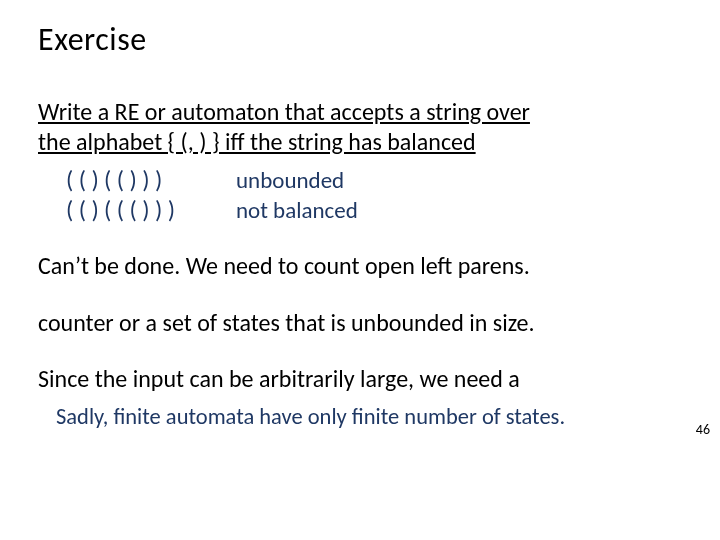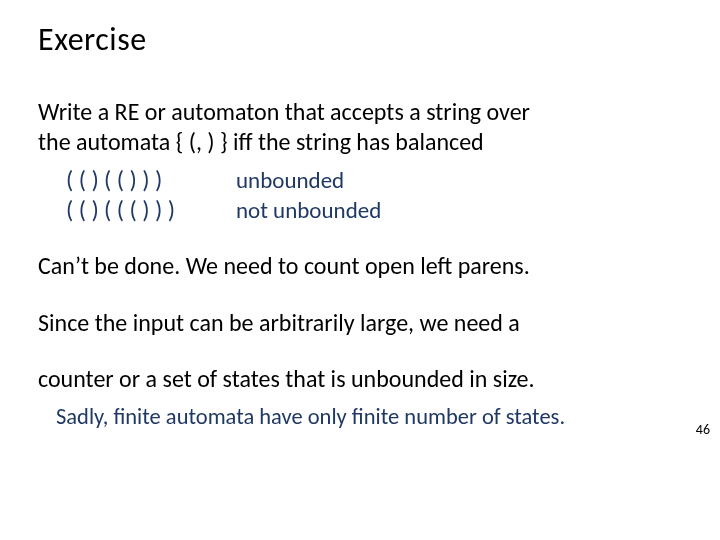--- a/index.html
+++ b/index.html
@@ -1,58 +1,58 @@
 <!DOCTYPE html>
 <html><head>
 <meta charset="utf-8">
 <style>
   * { margin: 0; padding: 0; box-sizing: border-box; }
   html, body { width: 720px; height: 540px; background: #fff; font-family: Calibri, "Segoe UI", Arial, sans-serif; color: #000; overflow: hidden; }
   .slide { position: relative; width: 720px; height: 448px; padding: 20px 38px 0 38px; }
   .title { font-size: 32px; font-weight: 400; margin-bottom: 38px; letter-spacing: 0.5px; }
   .body { font-size: 24px; line-height: 1.25; }
-  .para { margin-bottom: 6px; }
+  .para { margin-bottom: 6px; text-decoration: underline; }
   .examples { margin: 8px 0 18px 28px; }
   .ex-row { display: flex; align-items: baseline; }
   .ex-left { width: 170px; color: #1f3864; font-size: 24px; }
   .ex-right { color: #1f3864; font-size: 23px; }
   .answer { font-size: 24px; line-height: 1.28; }
   .answer .line { display: block; margin-top: 26px; }
   .remark { margin: 8px 0 8px 18px; color: #1f3864; font-size: 22.5px; }
   .pagenum { position: absolute; right: 10px; bottom: 10px; font-size: 14px; color: #000; }
 </style>
 </head>
 <body>
 
 <div class="slide">
 
   <div class="title">Exercise</div>
 
   <div class="body">
 
     <div class="para">
       <span>Write a RE or automaton that accepts a string over</span><br>
-      <span>the automata { (, ) } iff the string has balanced</span><br>
+      <span>the alphabet { (, ) } iff the string has balanced</span><br>
     </div>
 
     <div class="examples">
       <div class="ex-row">
         <div class="ex-left">( ( ) ( ( ) ) )</div>
         <div class="ex-right">unbounded</div>
       </div>
       <div class="ex-row">
         <div class="ex-left">( ( ) ( ( ( ) ) )</div>
-        <div class="ex-right">not unbounded</div>
+        <div class="ex-right">not balanced</div>
       </div>
     </div>
 
     <div class="answer">
       <span class="line">Can’t be done.  We need to count open left parens.</span>
+      <span class="line">counter or a set of states that is unbounded in size.</span>
       <span class="line">Since the input can be arbitrarily large, we need a</span>
-      <span class="line">counter or a set of states that is unbounded in size.</span>
     </div>
 
     <div class="remark">Sadly, finite automata have only finite number of states.</div>
 
   </div>
 
   <div class="pagenum">46</div>
 
 </div>
 

